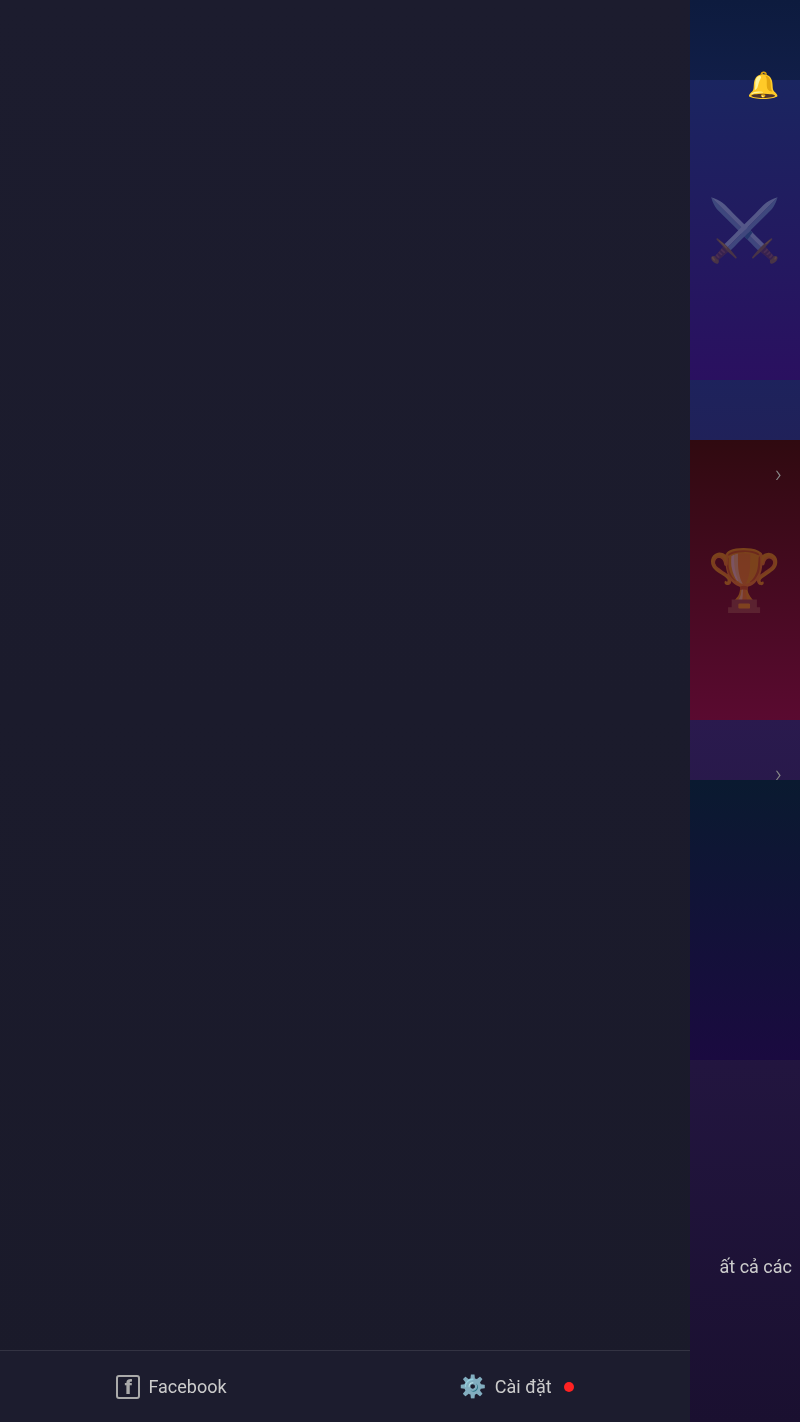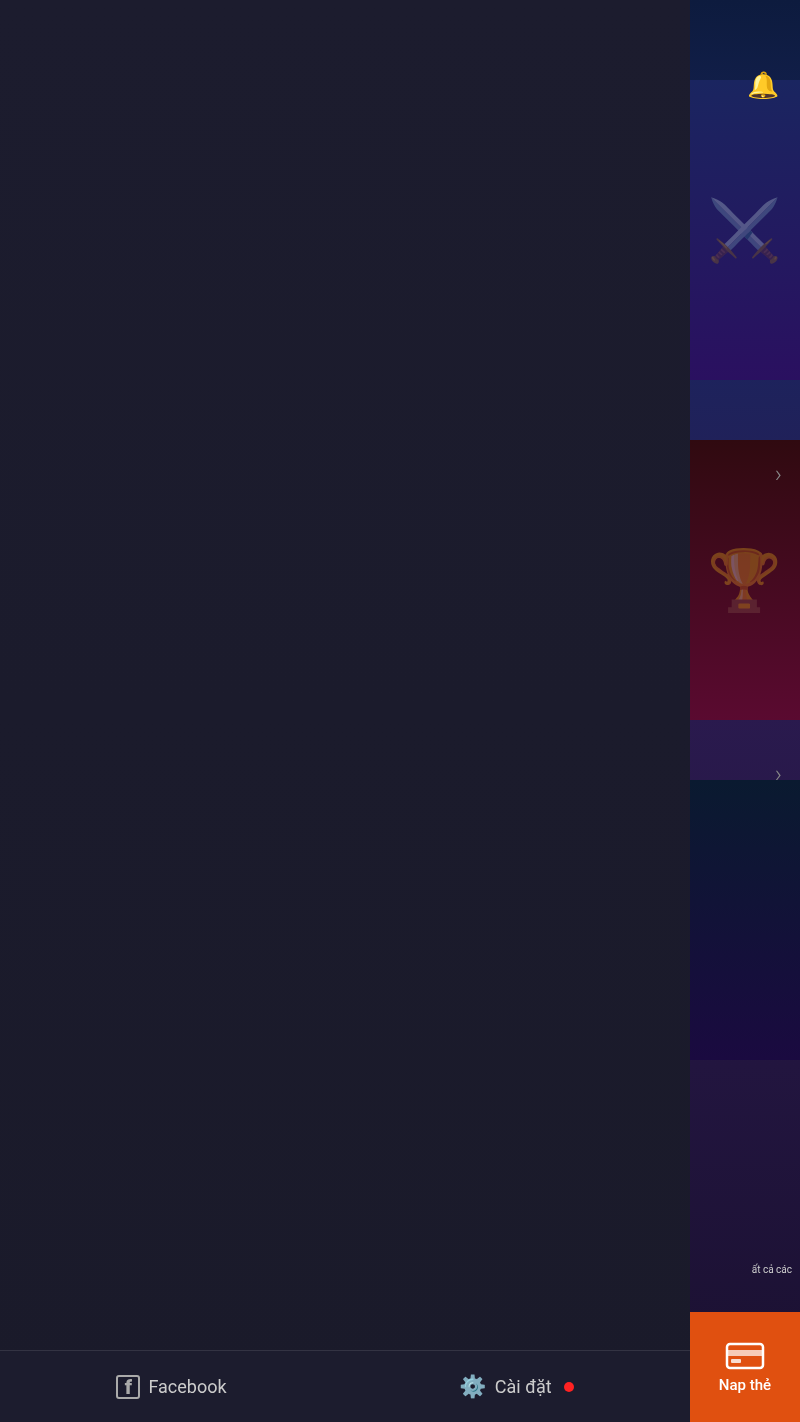--- a/index.html
+++ b/index.html
@@ -478,32 +478,24 @@
       <span class="nav-label">Facebook</span>
     </div>
     <div class="nav-item">
       <span class="nav-icon">⚙️</span>
       <span class="nav-label">Cài đặt</span>
       <span class="red-dot"></span>
     </div>
   </div>
 
   <div style="position:absolute; right:8px; bottom:145px; z-index:10; text-align:right;">
-    <span style="color:#ccc; font-size:10px;">ất cả các</span>
+    <span style="color:#ccc; font-size:18px;">ất cả các</span>
   </div>
 
   <div style="position:absolute; right:18px; top:460px; z-index:10;">
     <span style="color:#888; font-size:24px; font-weight:300;">›</span>
   </div>
   <div style="position:absolute; right:18px; top:760px; z-index:10;">
     <span style="color:#888; font-size:24px; font-weight:300;">›</span>
   </div>
 
-  <div class="nap-the">
-    <svg width="40" height="32" viewBox="0 0 40 32" fill="none">
-      <rect x="2" y="4" width="36" height="24" rx="3" stroke="white" stroke-width="2.5" fill="none"></rect>
-      <rect x="2" y="10" width="36" height="6" fill="white" opacity="0.7"></rect>
-      <rect x="6" y="19" width="10" height="4" rx="1" fill="white" opacity="0.8"></rect>
-    </svg>
-    <span class="nap-the-label">Nap thẻ</span>
-  </div>
 
 </div>
 
 </body></html>

